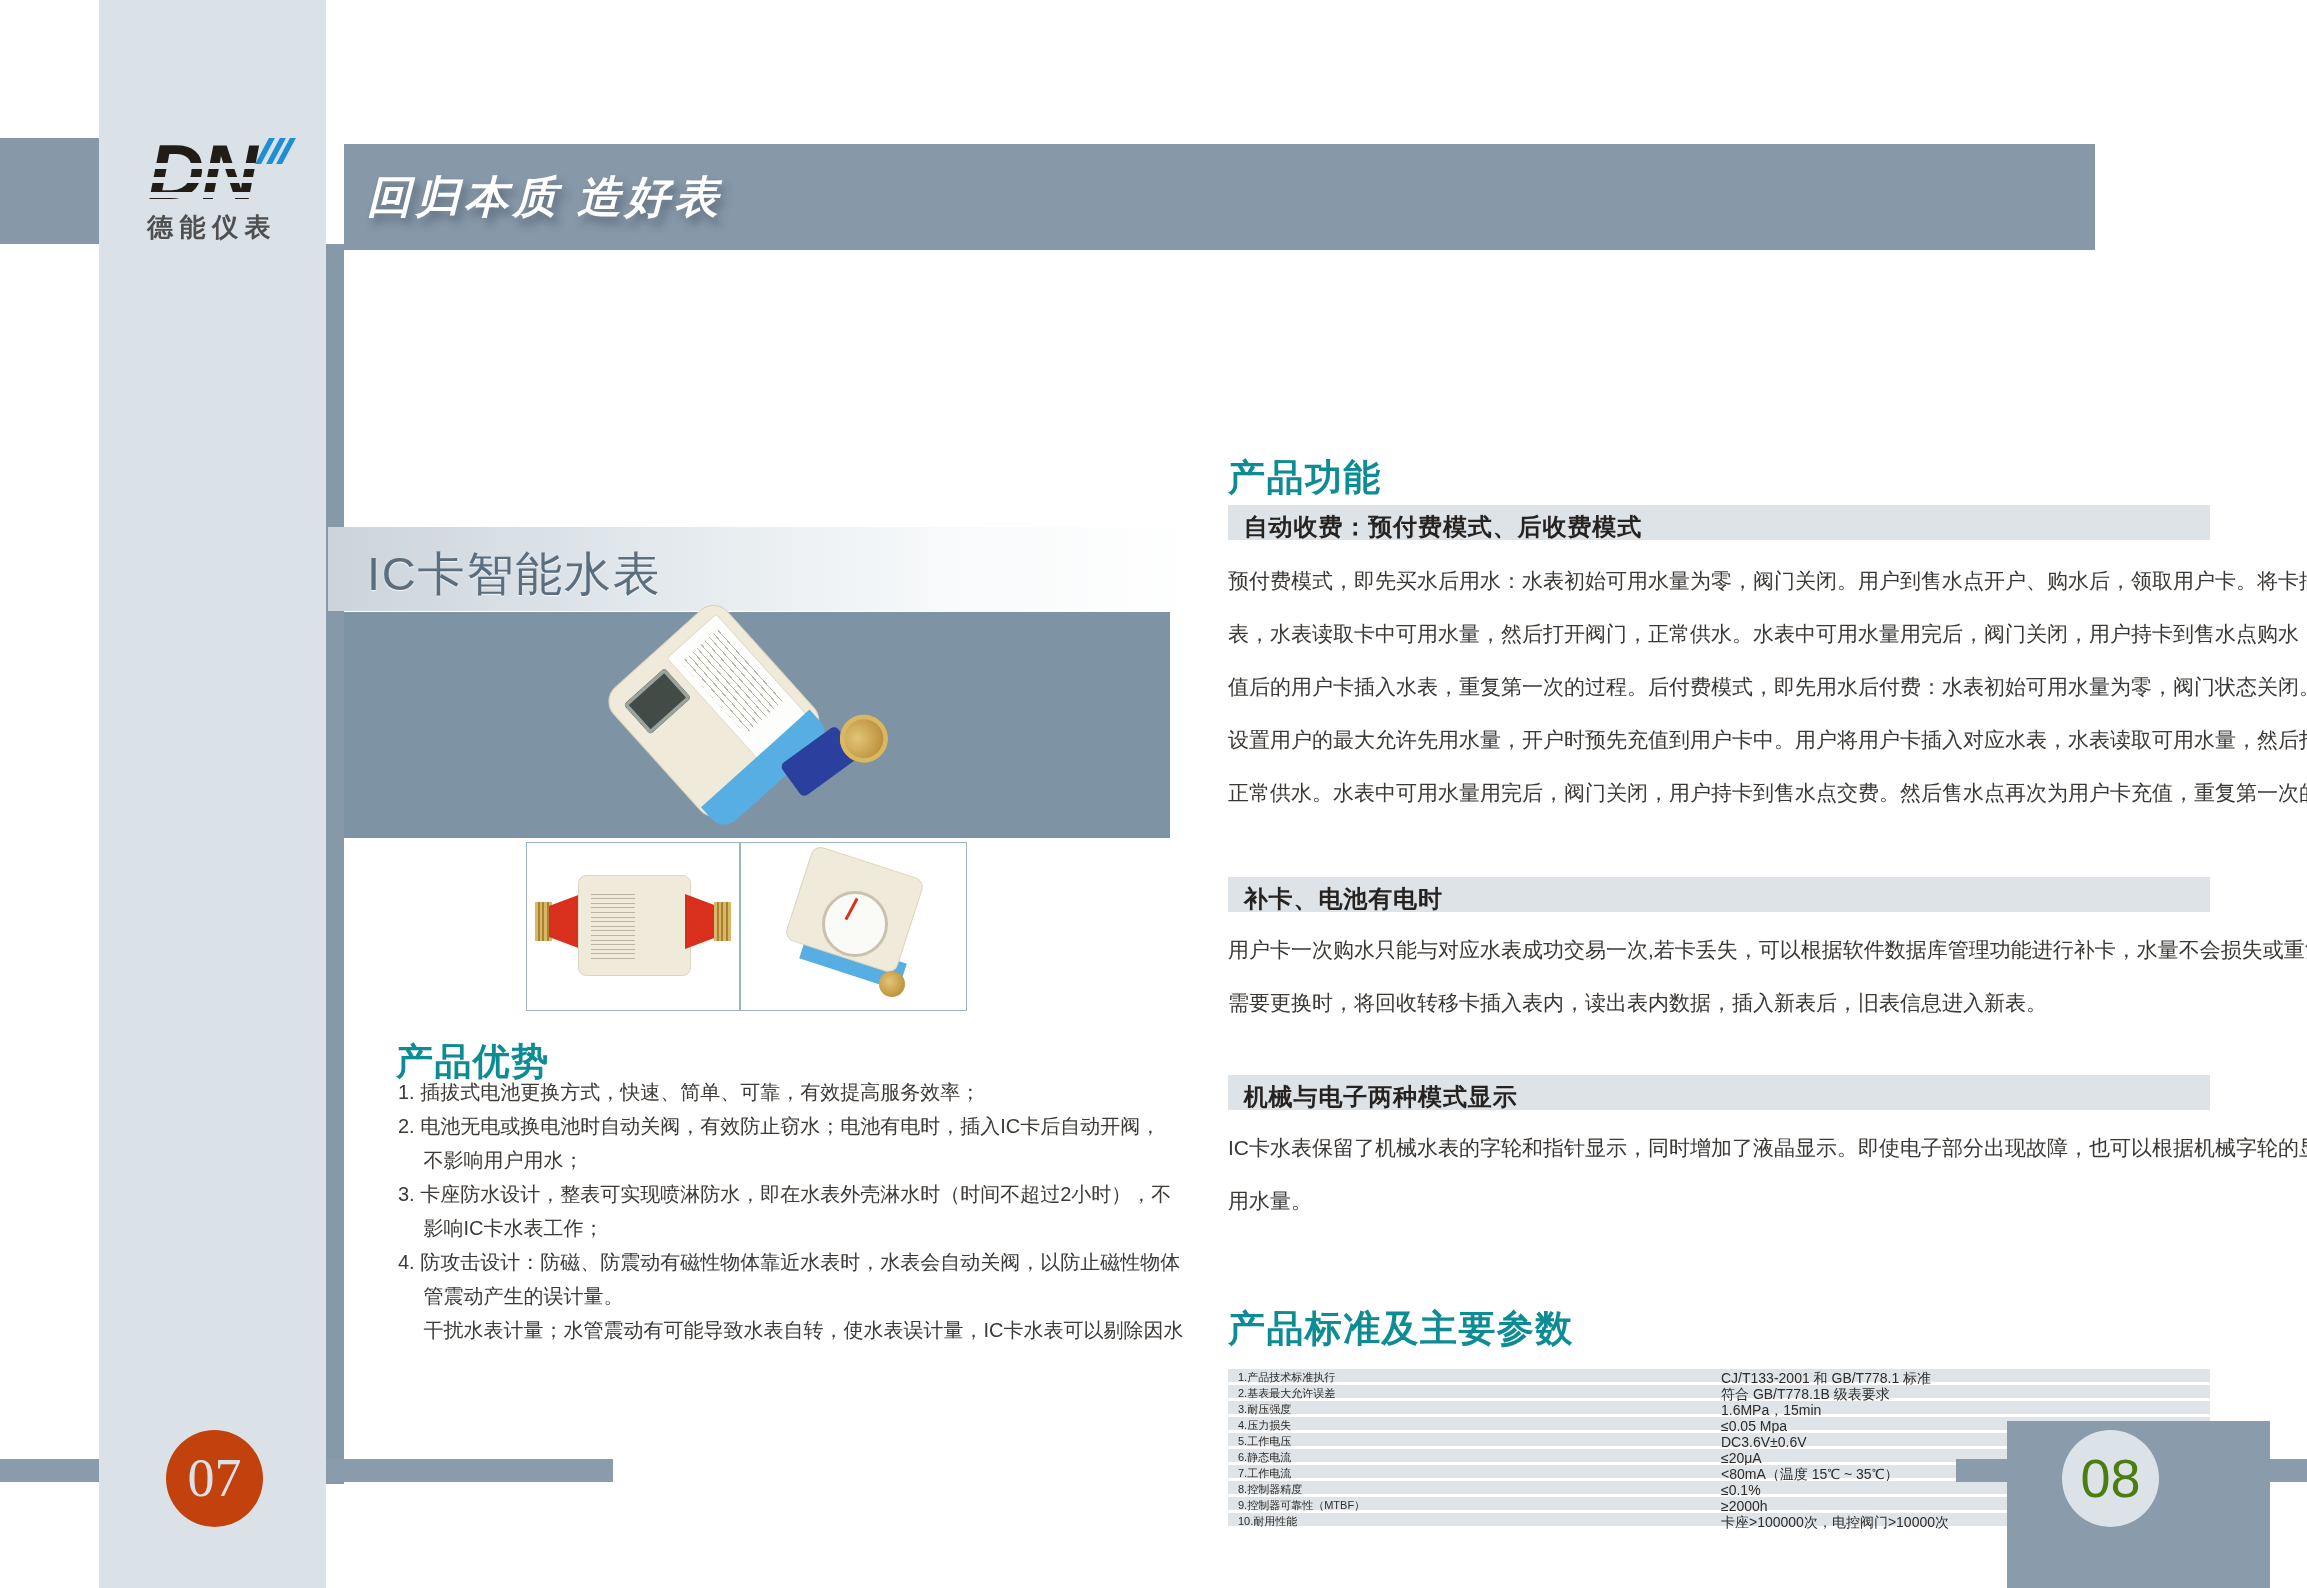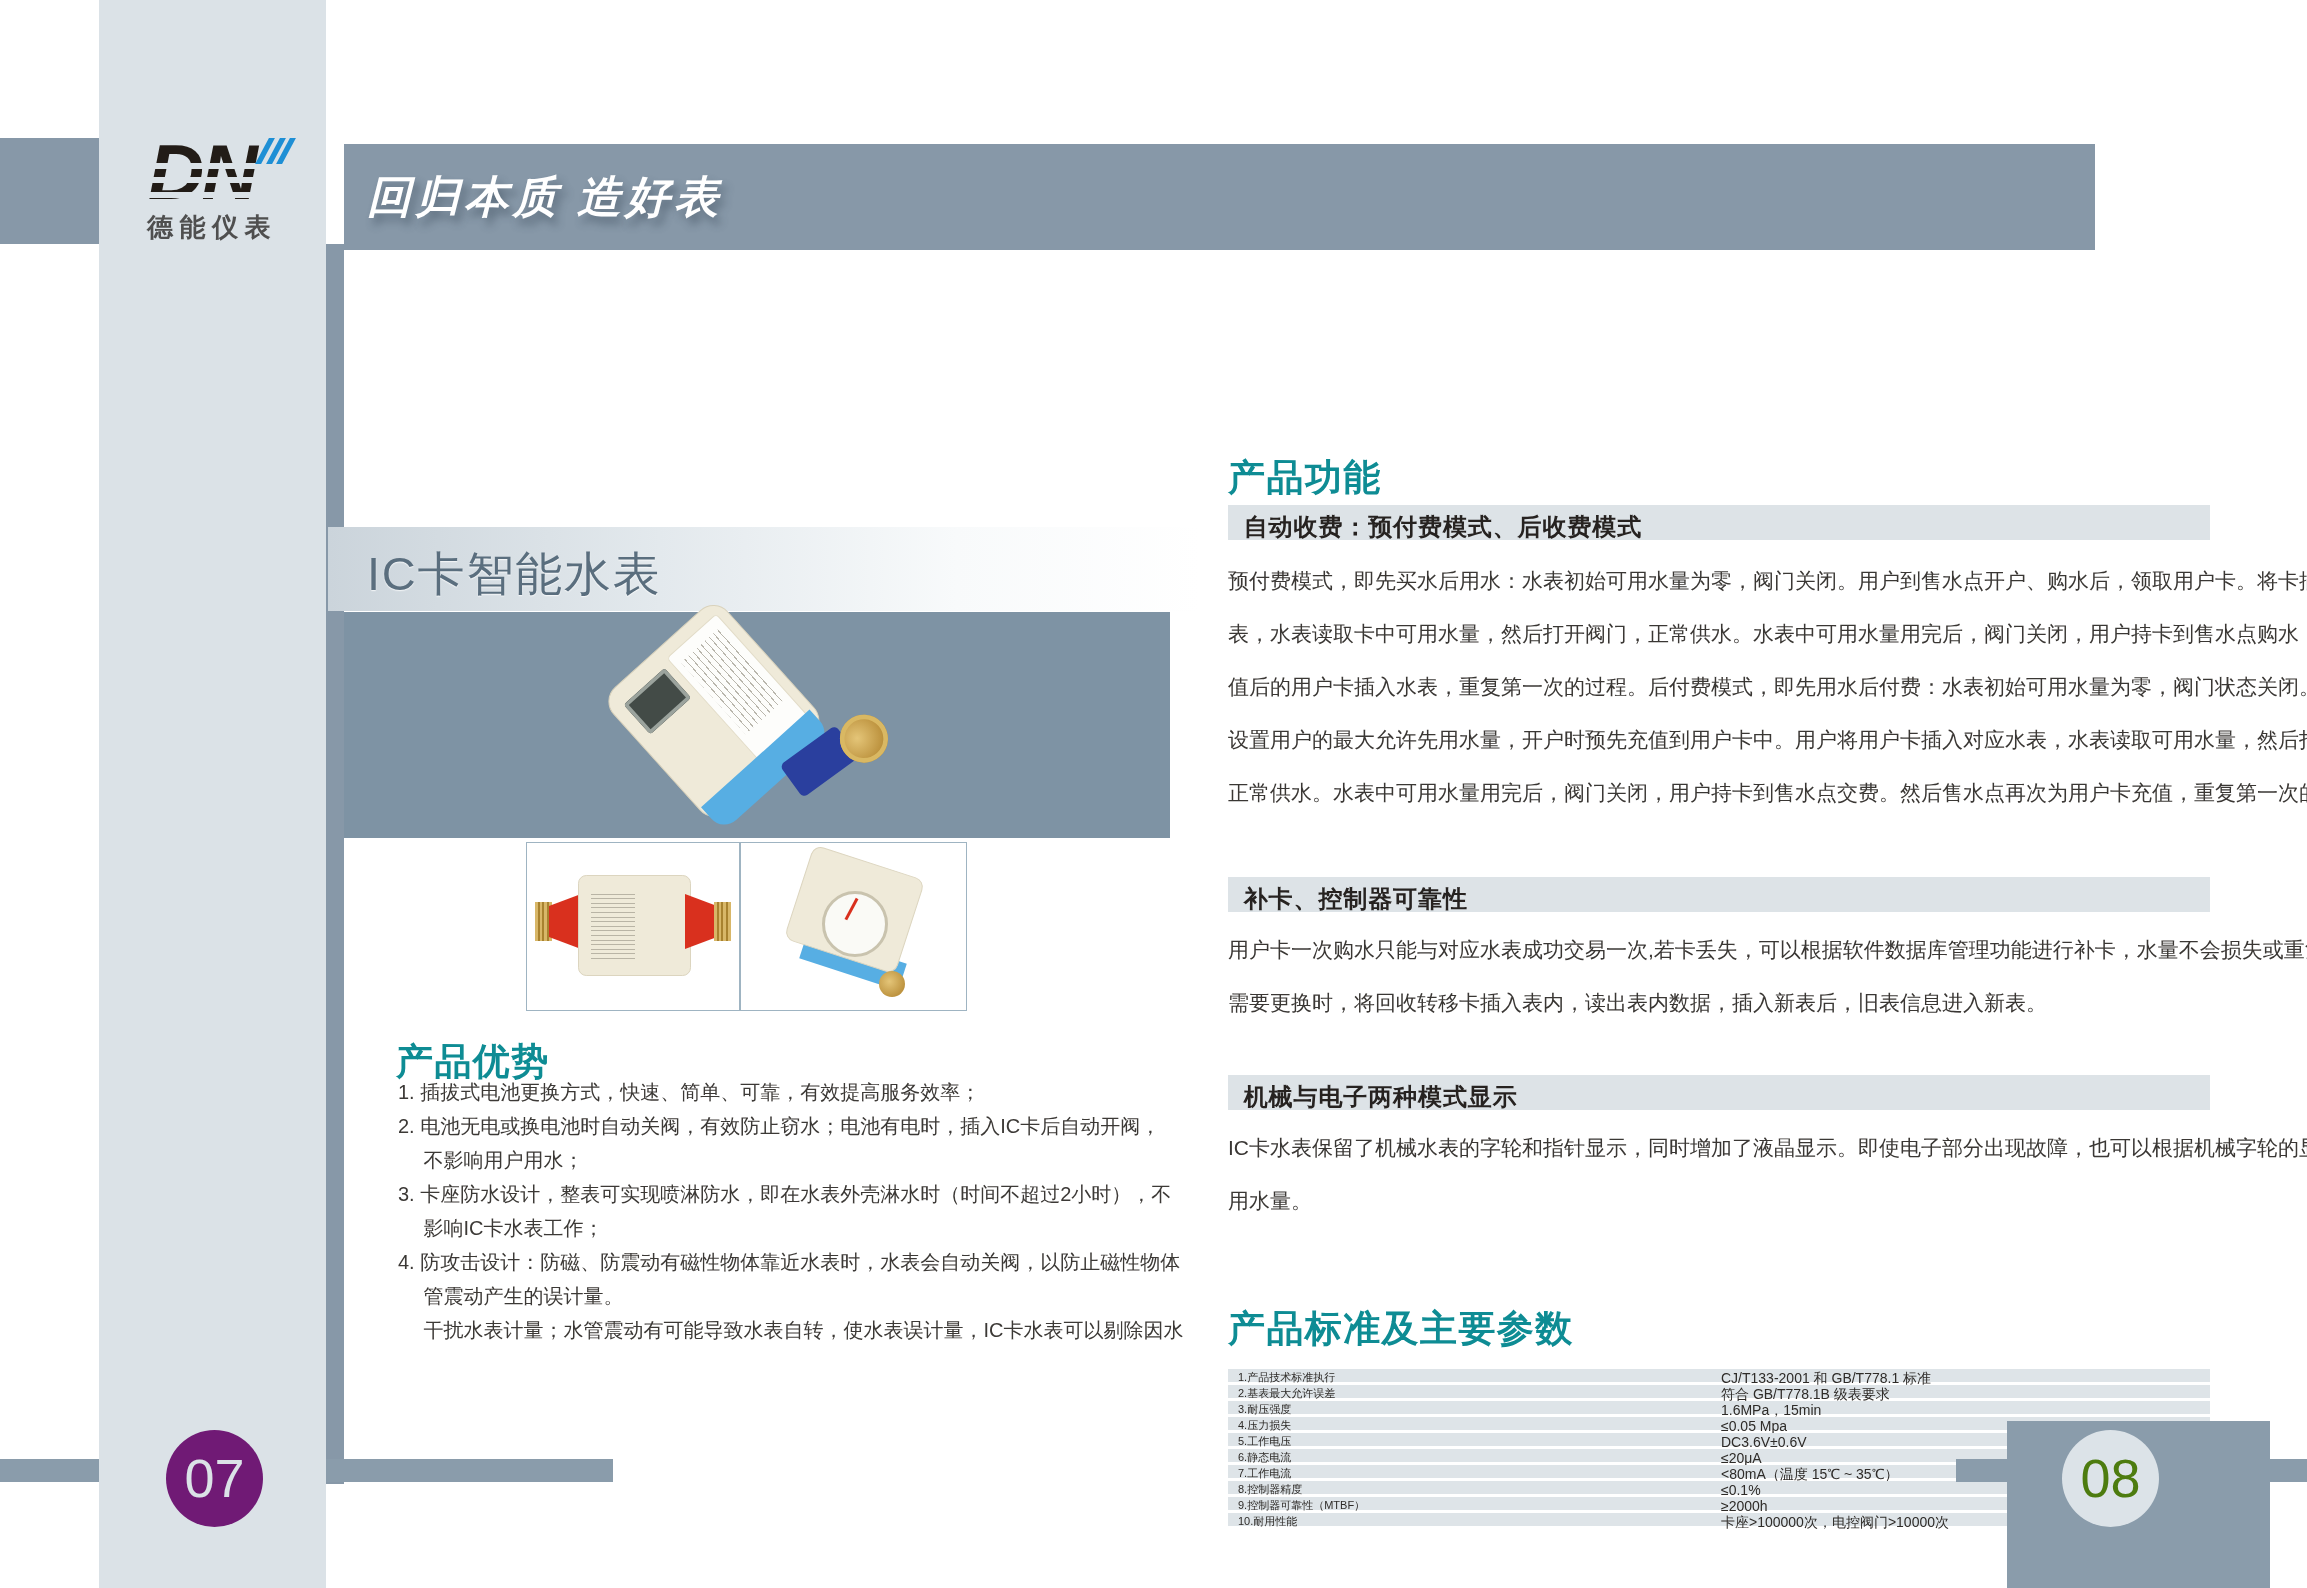--- a/index.html
+++ b/index.html
@@ -68,21 +68,21 @@
   .trow .lbl{position:absolute;left:10px;top:0.5px;font-size:11px;color:#2E2B28;white-space:nowrap;}
   .trow .val{position:absolute;left:493px;top:0.5px;font-size:14px;color:#2E2B28;white-space:nowrap;}
   
   .band{background:#8A9CAB;top:1459px;height:23px;}
   .b1{left:0;width:99px;}
   .b2{left:326px;width:287px;}
   .b3{left:1956px;width:51px;}
   .b4{left:2270px;width:55px;}
   .sq-right{left:2007px;top:1421px;width:263px;height:167px;background:#8A9CAB;}
   .pgc{width:97px;height:97px;border-radius:50%;text-align:center;line-height:97px;font-size:54px;font-weight:400;}
-  .pg07{left:166px;top:1430px;background:#701a75;color:#DBE2E7;}
+  .pg07{left:166px;top:1430px;background:#c2410c;color:#DBE2E7;font-family:Liberation Serif, serif;}
   .pg08{position:absolute;left:55px;top:9.2px;background:#DCE3E8;color:#4d7c0f;text-align:center;}
 </style>
 </head>
 <body>
 
 <div class="abs sidebar"></div>
 <div class="abs vbar"></div>
 
 <div class="abs hdr-left"></div>
 <div class="abs hdr">
@@ -149,21 +149,21 @@
 </div>
 <div class="abs para" style="top:567px;">
     <div>预付费模式，即先买水后用水：水表初始可用水量为零，阀门关闭。用户到售水点开户、购水后，领取用户卡。将卡插入对应水</div>
     <div>表，水表读取卡中可用水量，然后打开阀门，正常供水。水表中可用水量用完后，阀门关闭，用户持卡到售水点购水，然后将充</div>
     <div>值后的用户卡插入水表，重复第一次的过程。后付费模式，即先用水后付费：水表初始可用水量为零，阀门状态关闭。管理部门</div>
     <div>设置用户的最大允许先用水量，开户时预先充值到用户卡中。用户将用户卡插入对应水表，水表读取可用水量，然后打开阀门，</div>
     <div>正常供水。水表中可用水量用完后，阀门关闭，用户持卡到售水点交费。然后售水点再次为用户卡充值，重复第一次的过程。</div>
   </div>
 
 <div class="abs rc-bar" style="top:877px;">
-  <span>补卡、控制器可靠性</span>
+  <span>补卡、电池有电时</span>
 </div>
 <div class="abs para" style="top:936px;">
     <div>用户卡一次购水只能与对应水表成功交易一次,若卡丢失，可以根据软件数据库管理功能进行补卡，水量不会损失或重复。当水表</div>
     <div>需要更换时，将回收转移卡插入表内，读出表内数据，插入新表后，旧表信息进入新表。</div>
   </div>
 
 <div class="abs rc-bar" style="top:1075px;">
   <span>机械与电子两种模式显示</span>
 </div>
 <div class="abs para" style="top:1134px;">

